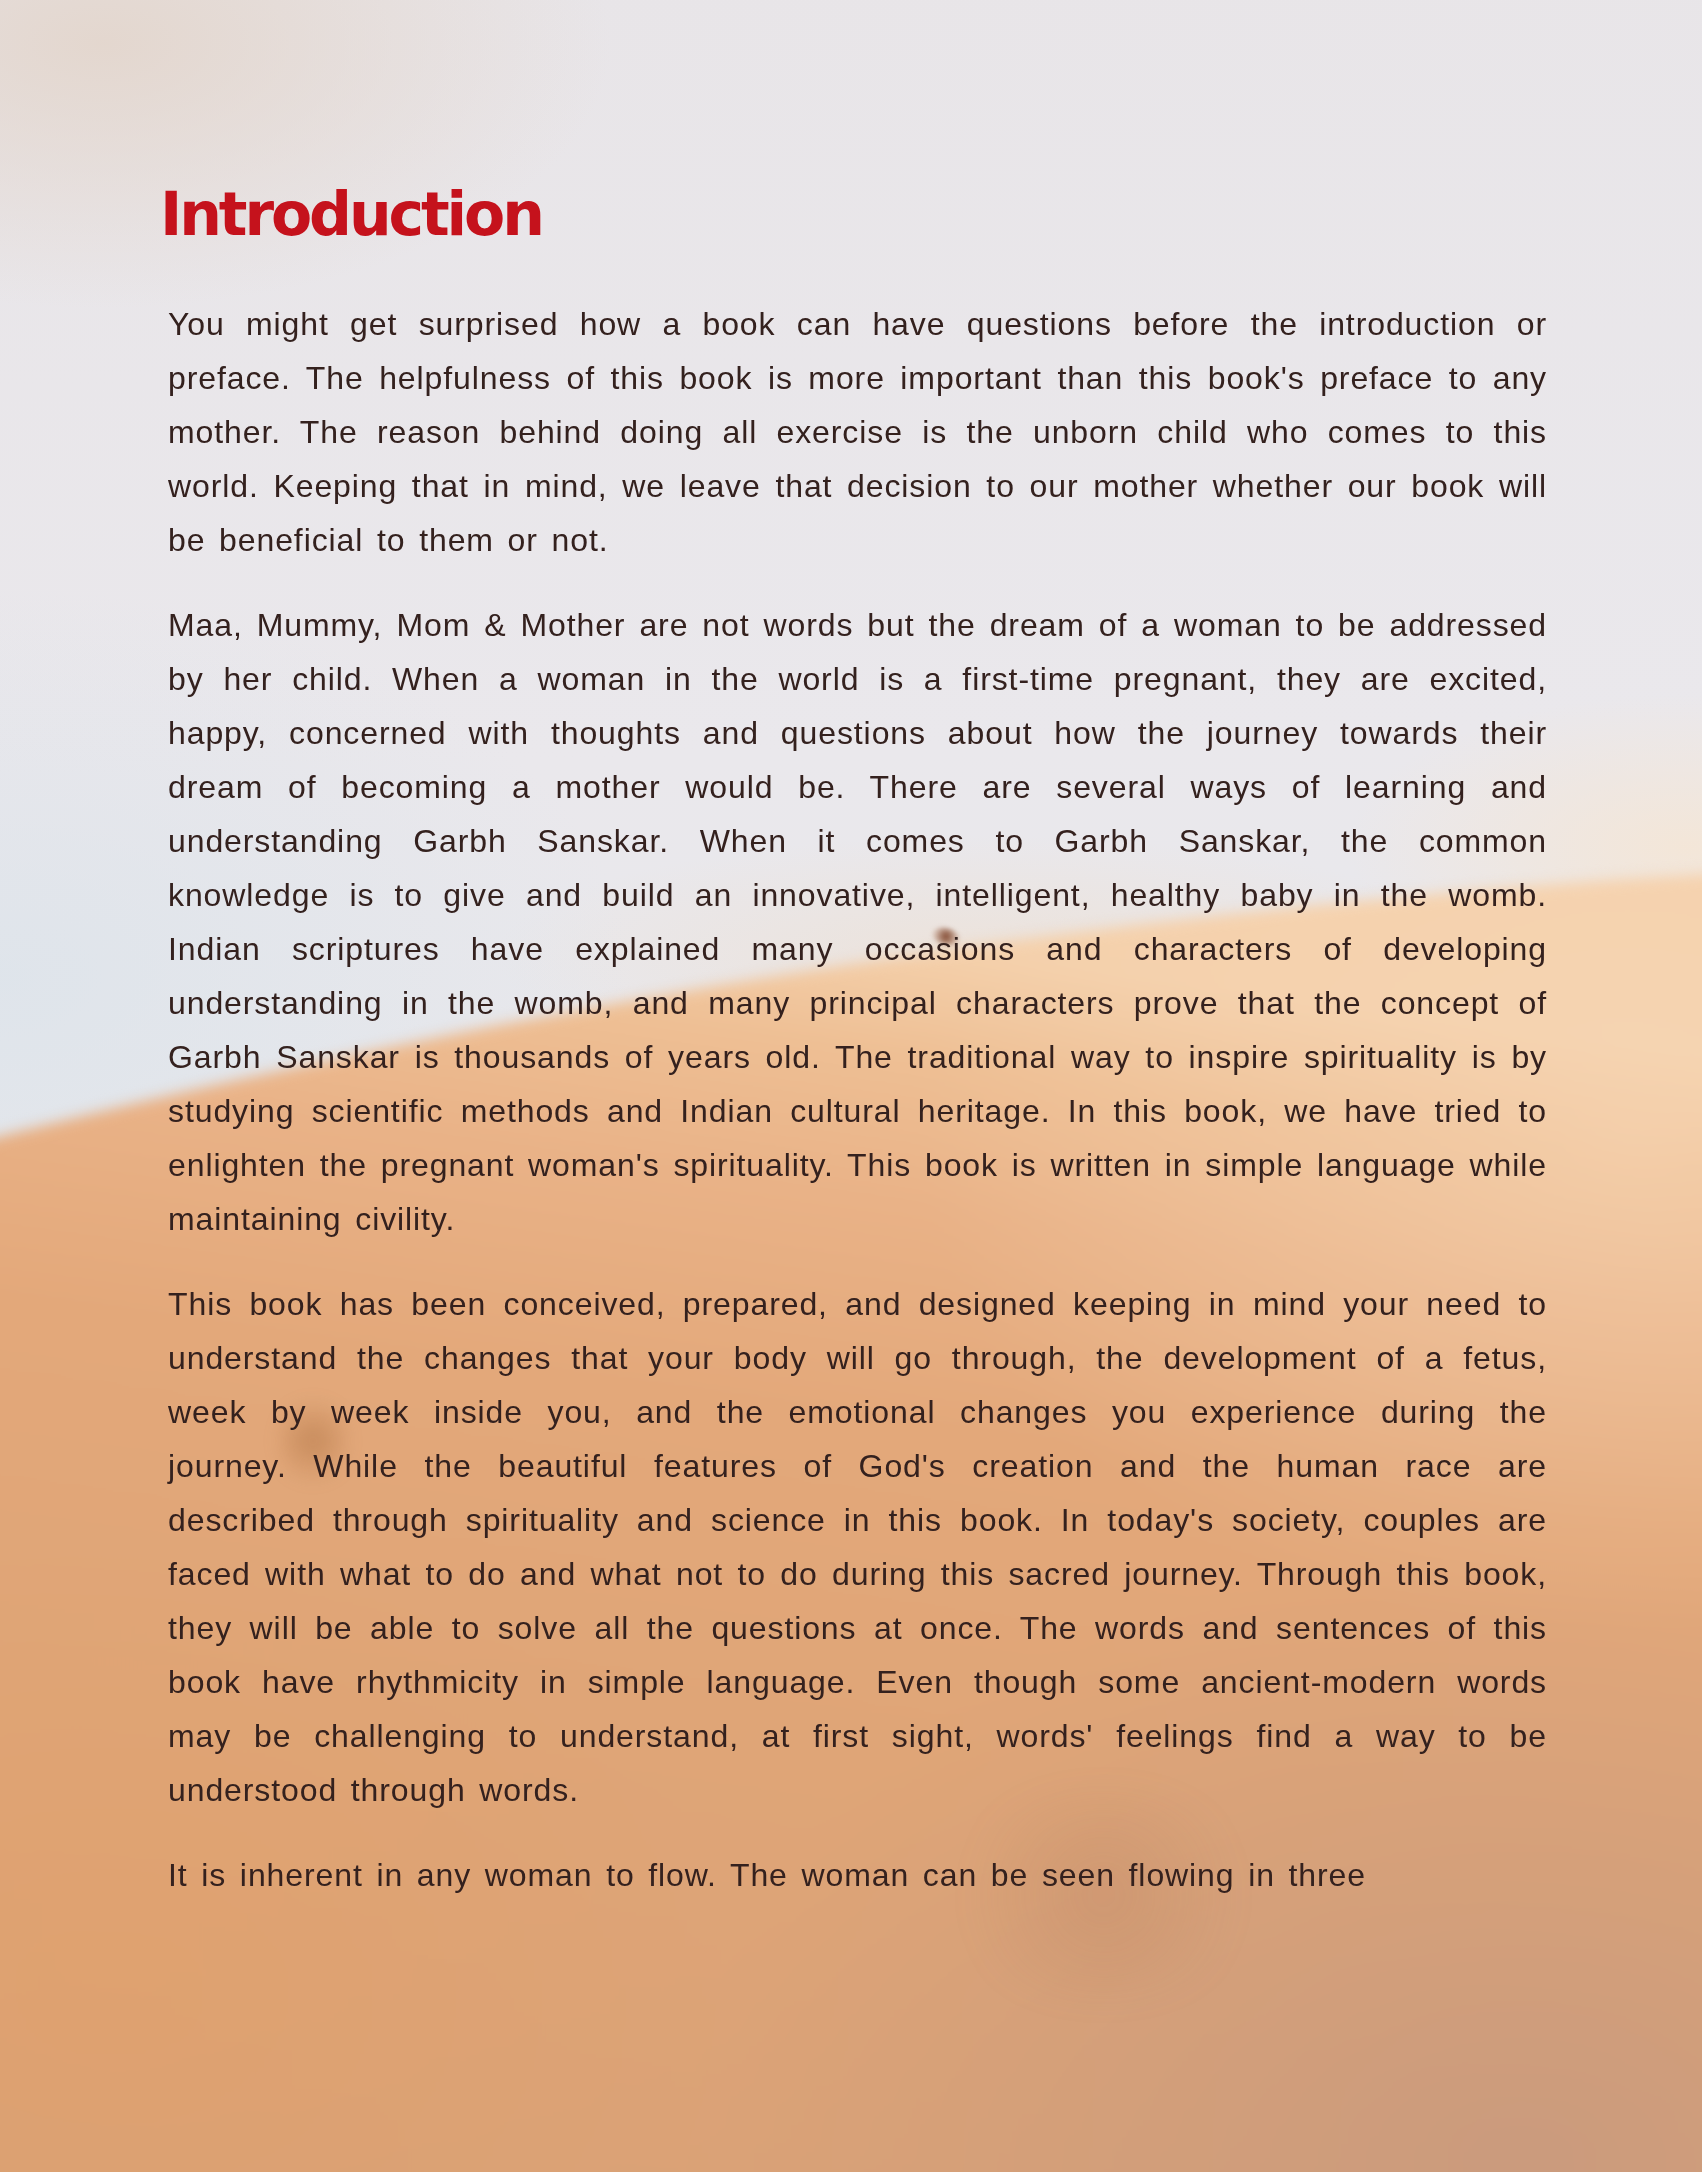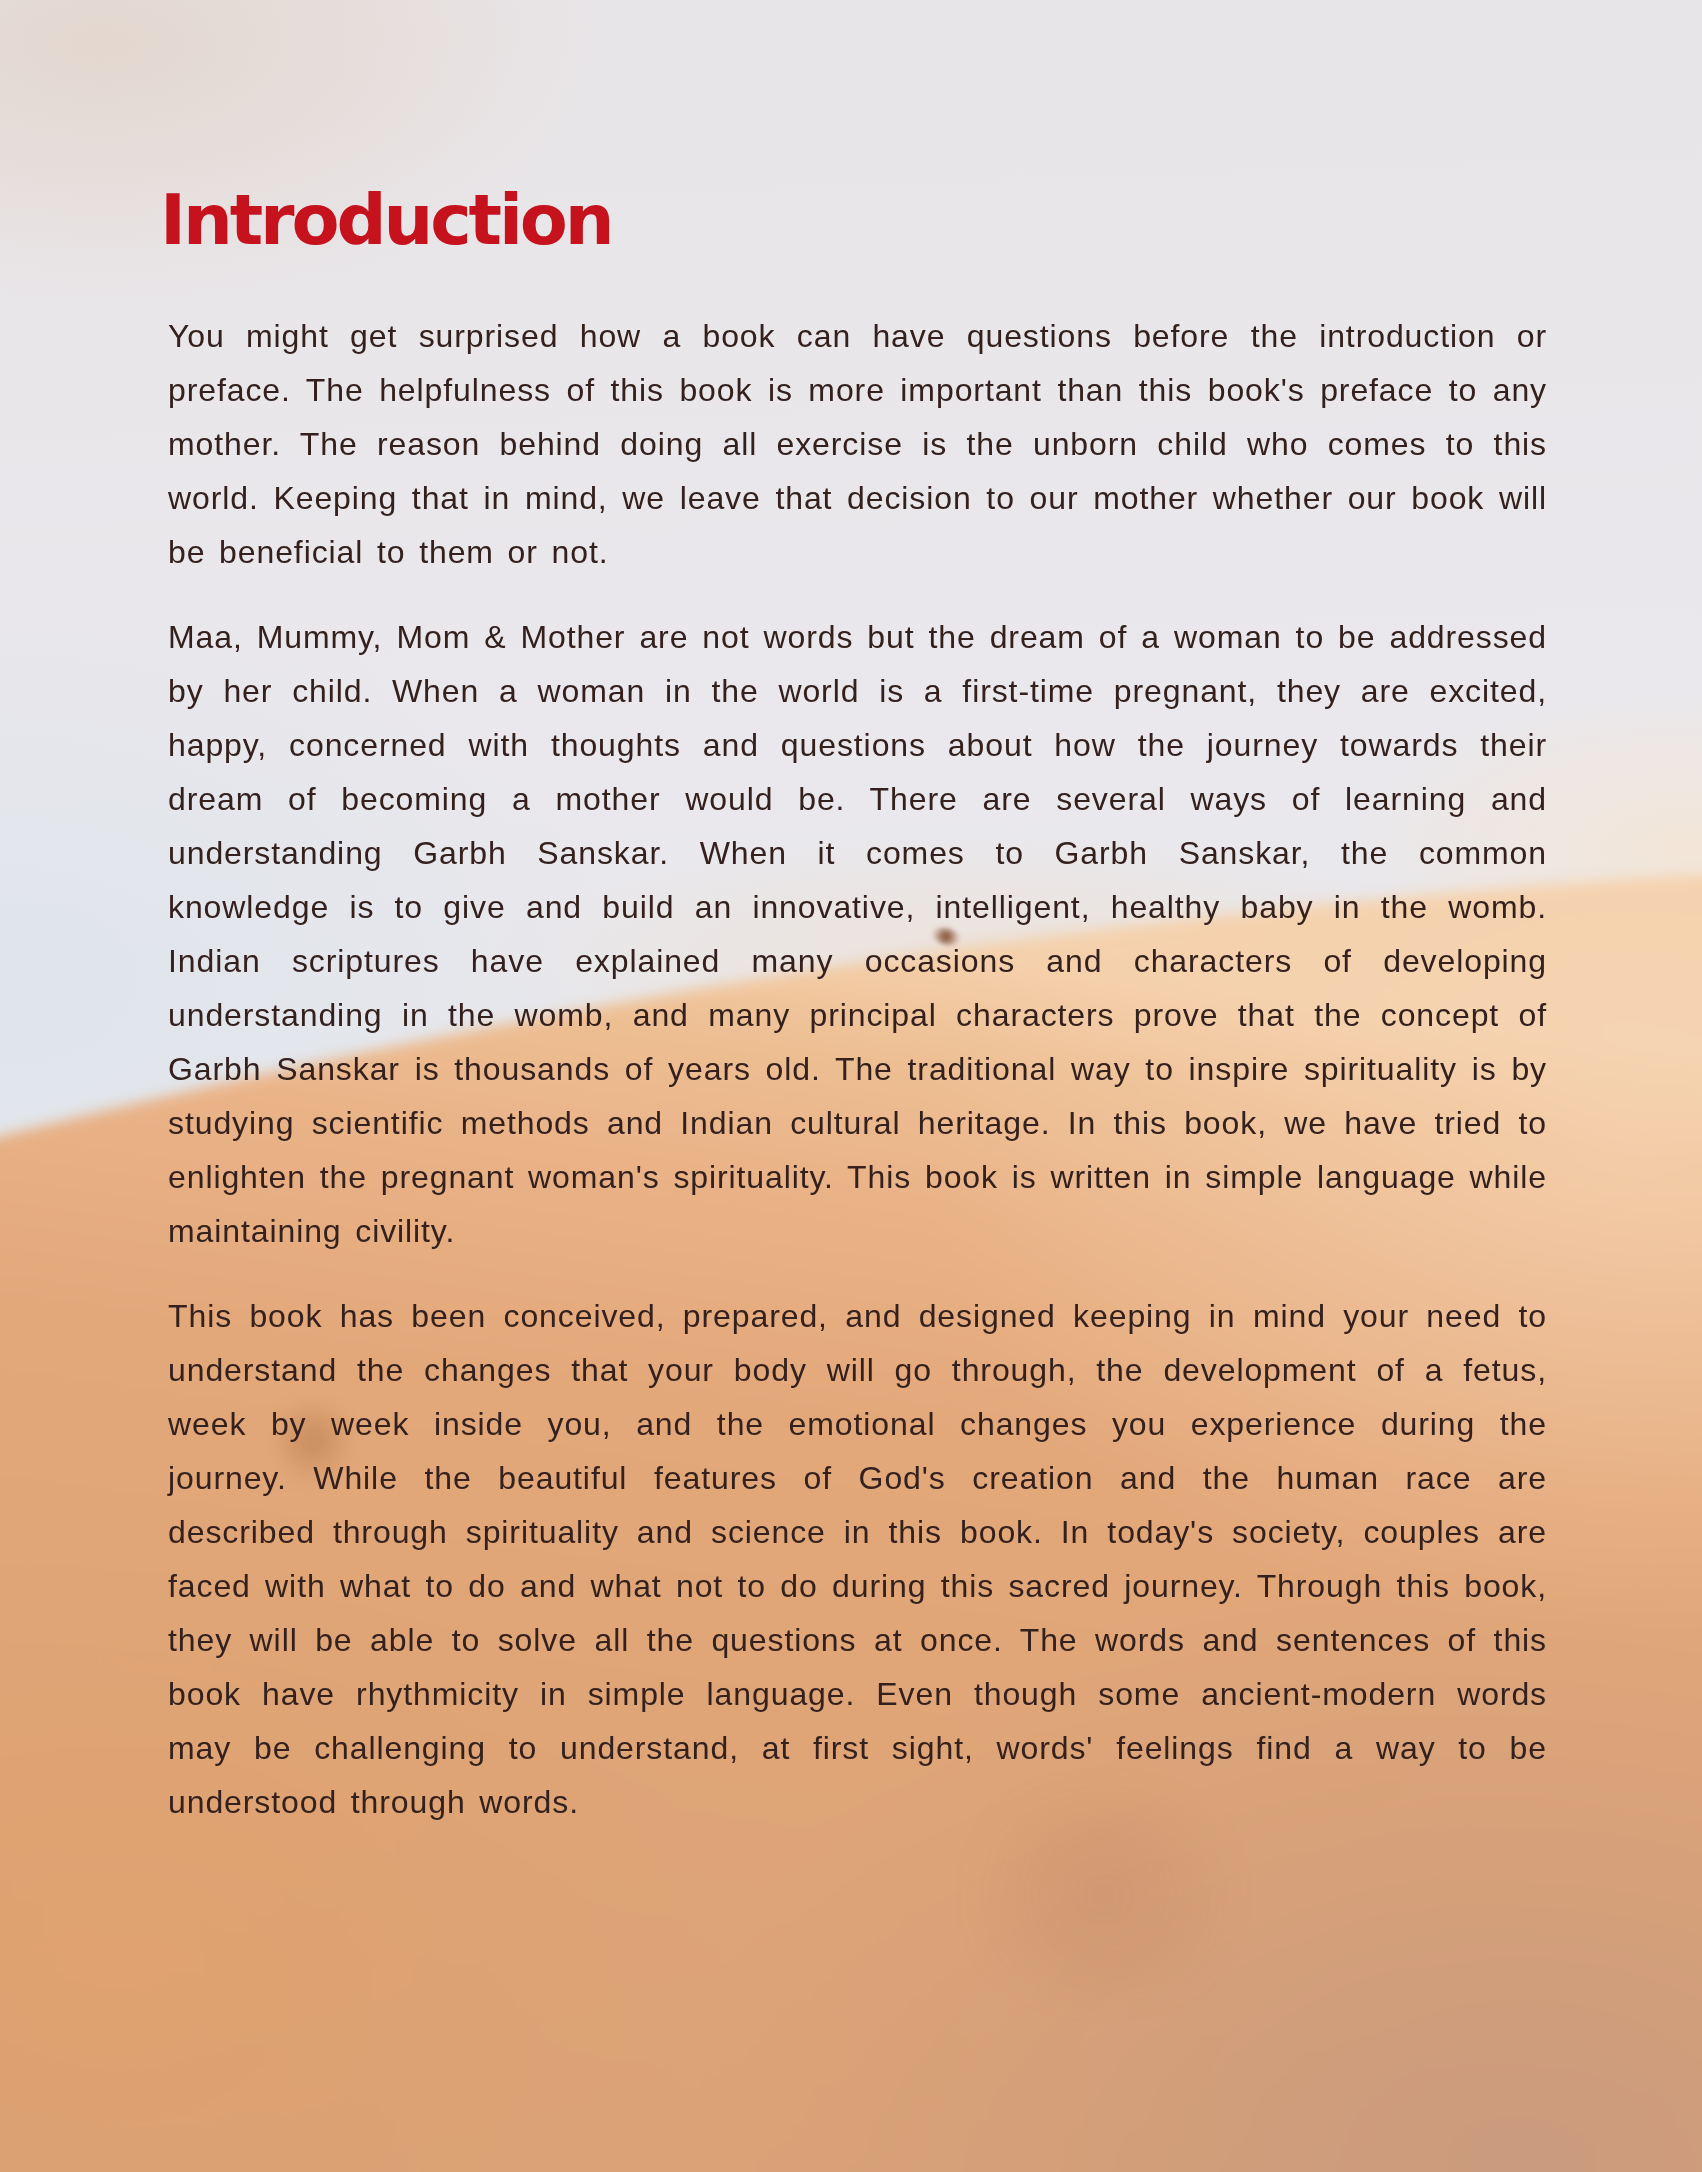--- a/index.html
+++ b/index.html
@@ -65,21 +65,21 @@
 
   .content {
     position: absolute;
     left: 160px; top: 178px;
     width: 1387px;
   }
   .content h1 {
     margin: 0 0 47px 0;
     font-family: "DejaVu Sans", "Liberation Sans", sans-serif;
     font-weight: bold;
-    font-size: 70px;
+    font-size: 60px;
     line-height: 1.2;
     letter-spacing: -3.1px;
     color: #c5121c;
   }
   .content p {
     margin: 0 0 31px 8px;
     font-size: 32px;
     line-height: 54px;
     letter-spacing: 0.9px;
     word-spacing: 3.9px;
@@ -97,16 +97,17 @@
   </div>
   <div class="mole"></div>
   <div class="smudge"></div>
   <div class="shadow-patch"></div>
 
   <div class="content">
     <h1>Introduction</h1>
     <p>You might get surprised how a book can have questions before the introduction or preface. The helpfulness of this book is more important than this book's preface to any mother. The reason behind doing all exercise is the unborn child who comes to this world. Keeping that in mind, we leave that decision to our mother whether our book will be beneficial to them or not.</p>
     <p>Maa, Mummy, Mom &amp; Mother are not words but the dream of a woman to be addressed by her child. When a woman in the world is a first-time pregnant, they are excited, happy, concerned with thoughts and questions about how the journey towards their dream of becoming a mother would be. There are several ways of learning and understanding Garbh Sanskar. When it comes to Garbh Sanskar, the common knowledge is to give and build an innovative, intelligent, healthy baby in the womb. Indian scriptures have explained many occasions and characters of developing understanding in the womb, and many principal characters prove that the concept of Garbh Sanskar is thousands of years old. The traditional way to inspire spirituality is by studying scientific methods and Indian cultural heritage. In this book, we have tried to enlighten the pregnant woman's spirituality. This book is written in simple language while maintaining civility.</p>
     <p>This book has been conceived, prepared, and designed keeping in mind your need to understand the changes that your body will go through, the development of a fetus, week by week inside you, and the emotional changes you experience during the journey. While the beautiful features of God's creation and the human race are described through spirituality and science in this book. In today's society, couples are faced with what to do and what not to do during this sacred journey. Through this book, they will be able to solve all the questions at once. The words and sentences of this book have rhythmicity in simple language. Even though some ancient-modern words may be challenging to understand, at first sight, words' feelings find a way to be understood through words.</p>
+    <p>It is inherent in any woman to flow. The woman can be seen flowing in three</p>
   </div>
 
 </div>
 
 
 </body></html>

